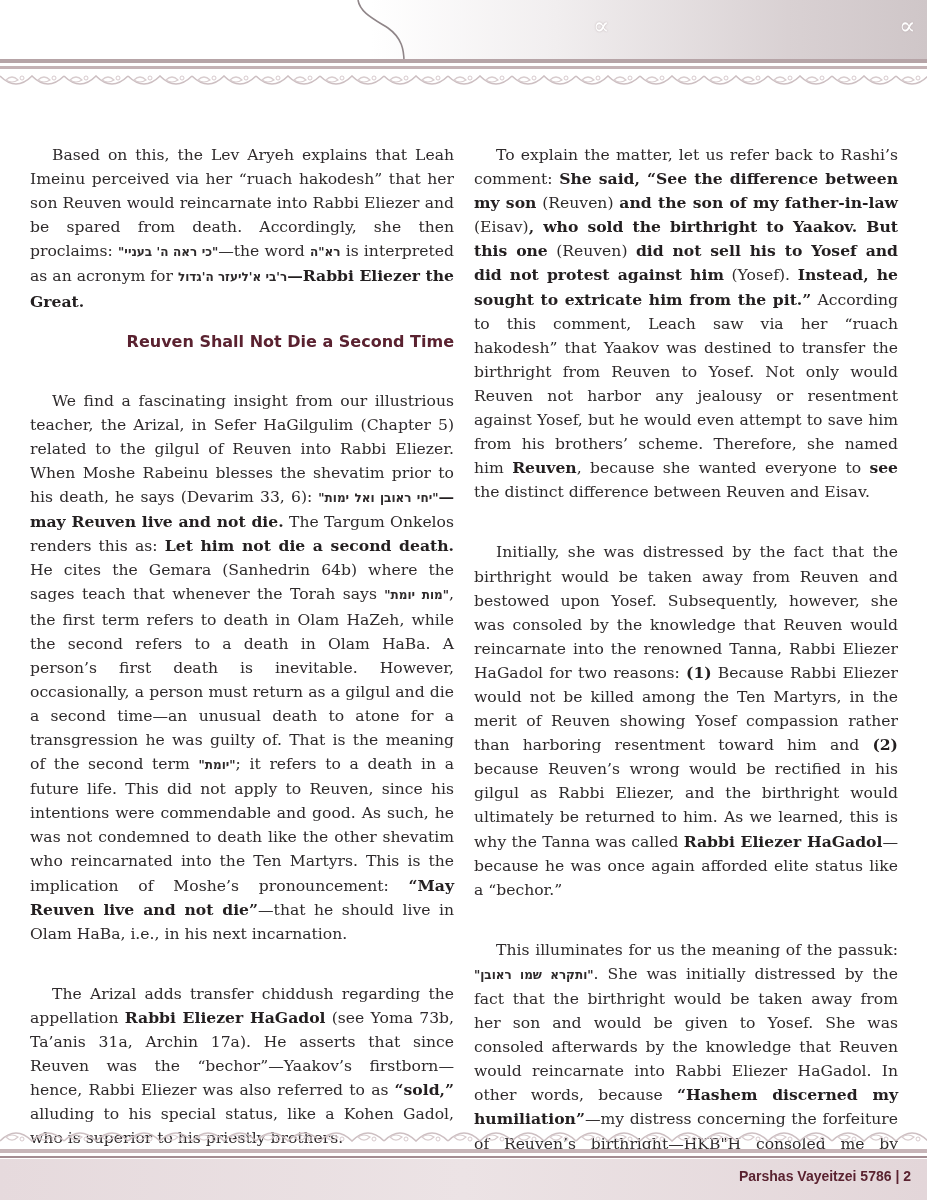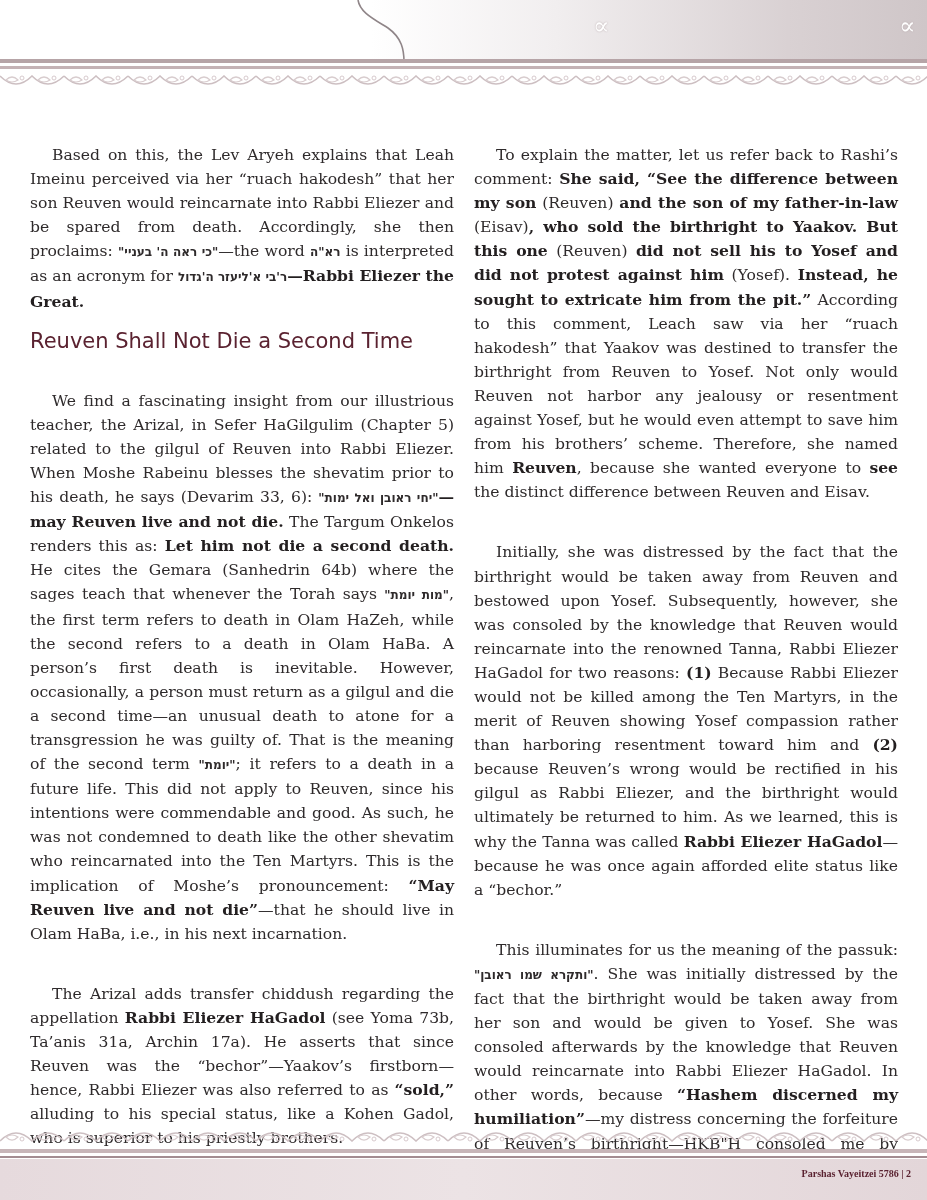--- a/index.html
+++ b/index.html
@@ -24,32 +24,32 @@
   .swirl.right { right: 6px; }
 
   
   .col { position: absolute; top: 107px; width: 424px; font-size: 15.6px; line-height: 24.1px; text-align: justify; }
   .col.left { left: 30px; }
   .col.right { left: 474px; }
   .col p { text-indent: 22px; margin-bottom: 10px; hyphens: none; margin-top: 36px; }
   .col p.noindent { text-indent: 0; }
   .col b { font-weight: bold; color: #231f20; }
   .heb { font-family: "DejaVu Sans", sans-serif; font-weight: bold; font-size: 12px; direction: rtl; unicode-bidi: isolate; }
-  .subhead { font-family: "DejaVu Sans", "Liberation Sans", sans-serif; font-weight: normal; color: #5a2230;
-    font-size: 21px; text-align: left; line-height: 23px; margin: 16px 0 14px 0; }
+  .subhead { font-family: "DejaVu Sans", "Liberation Sans", sans-serif; font-weight: bold; color: #5a2230;
+    font-size: 16px; text-align: right; line-height: 23px; margin: 16px 0 14px 0; }
 
   
   .footer { position: absolute; left: 0; top: 1115px; width: 927px; height: 85px; }
   .footer .ornament-band { top: 8px; }
   .footer-line1 { position: absolute; left: 0; top: 34px; width: 927px; height: 4px; background: #c7b5b8; }
   .footer-line2 { position: absolute; left: 0; top: 41px; width: 927px; height: 2px; background: #a38c91; }
   .footer-bg { position: absolute; left: 0; top: 44px; width: 927px; height: 41px;
     background: linear-gradient(90deg, #e6dadd 0%, #ece3e5 50%, #e3d6d9 100%); }
-  .footer-label { position: absolute; right: 16px; top: 53px; font-family: Liberation Serif, serif;
-    font-weight: bold; font-size: 10px; color: #5a2230; }
+  .footer-label { position: absolute; right: 16px; top: 53px; font-family: Liberation Sans, sans-serif;
+    font-weight: bold; font-size: 14px; color: #5a2230; }
 </style>
 </head>
 <body>
 
 <div class="header">
   <div class="header-bg"></div>
   <svg class="header-curve" viewBox="0 0 927 62">
     <path d="M358 0 C 360 12, 372 18, 388 28 C 402 38, 404 50, 404 62" fill="none" stroke="#8f8588" stroke-width="1.6"></path>
   </svg>
   <span class="swirl left">∝</span>

